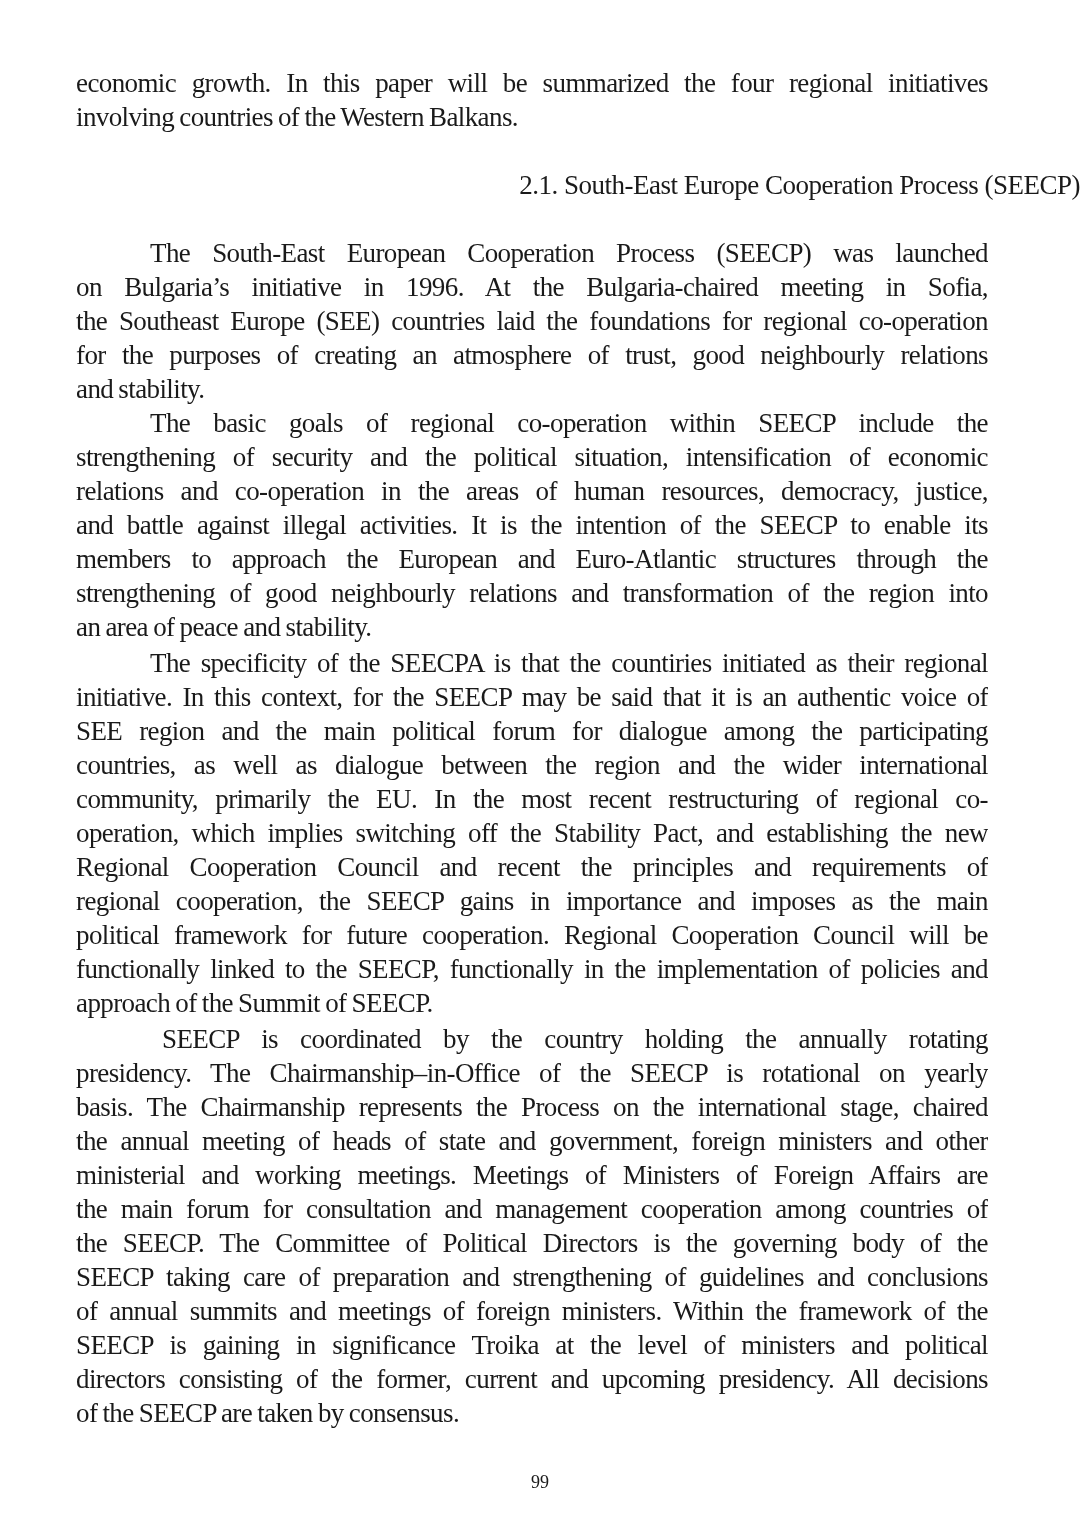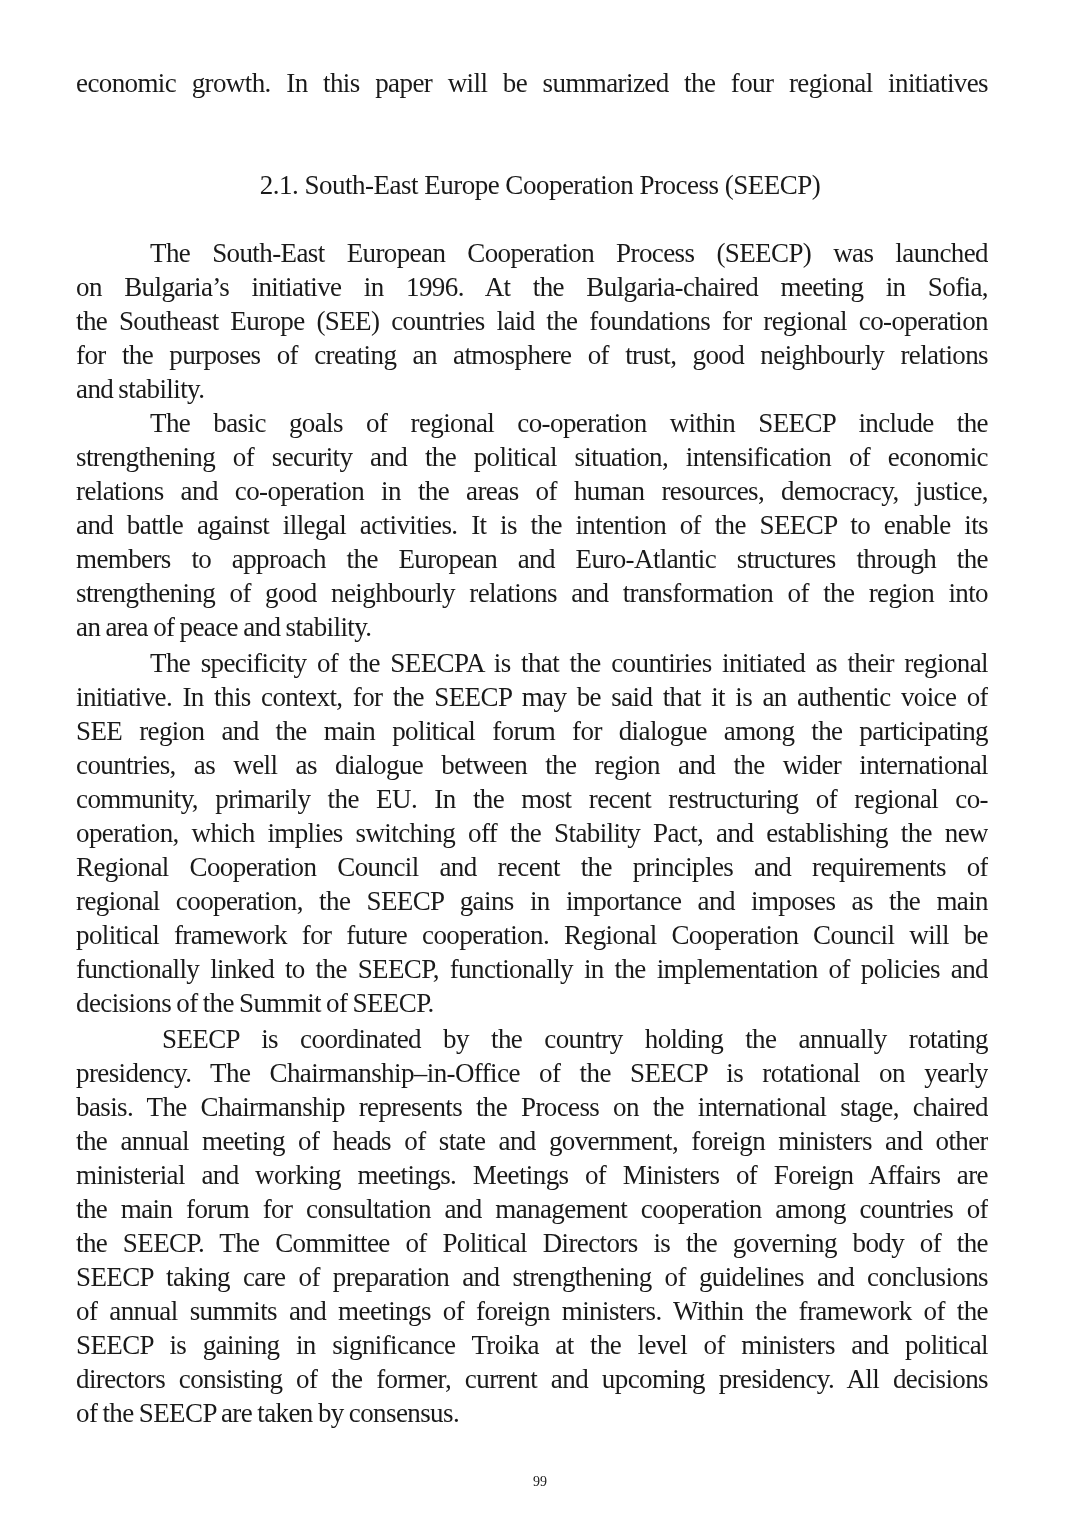--- a/index.html
+++ b/index.html
@@ -12,34 +12,35 @@
   .line {
     position: absolute; left: 76px; width: 912px; height: 34px;
     font-size: 27px; line-height: 34px; white-space: nowrap;
     text-align: justify; text-align-last: justify;
     letter-spacing: -0.6px; word-spacing: -1px;
   }
   .line.last { text-align-last: left; }
   .line.indent { padding-left: 74px; width: 838px; }
   .heading {
     position: absolute; left: 0; width: 1080px; top: 168px;
-    font-size: 27px; line-height: 34px; text-align: center; white-space: nowrap;
+    font-size: 27px; line-height: 34px; text-align: right; white-space: nowrap;
     letter-spacing: -0.5px;
   }
   .pagenum {
     position: absolute; left: 0; width: 1080px; top: 1468px;
-    font-size: 14px; line-height: 28px; text-align: center;
+    font-size: 18px; line-height: 28px; text-align: center;
   }
 </style>
 </head>
 <body>
 
 <div class="page">
 
   <div class="line" style="top: 66px; white-space: normal; overflow: hidden;">economic growth. In this paper will be summarized the four regional initiatives</div>
+  <div class="line last" style="top: 100px; white-space: normal; overflow: hidden;">involving countries of the Western Balkans.</div>
 
   <div class="heading">2.1. South-East Europe Cooperation Process (SEECP)</div>
 
   <div>
     <div class="line indent" style="top: 236px; white-space: normal; overflow: hidden;">The South-East European Cooperation Process (SEECP) was launched</div>
     <div class="line" style="top: 270px; white-space: normal; overflow: hidden;">on Bulgaria’s initiative in 1996. At the Bulgaria-chaired meeting in Sofia,</div>
     <div class="line" style="top: 304px; white-space: normal; overflow: hidden;">the Southeast Europe (SEE) countries laid the foundations for regional co-operation</div>
     <div class="line" style="top: 338px; white-space: normal; overflow: hidden;">for the purposes of creating an atmosphere of trust, good neighbourly relations</div>
     <div class="line last" style="top: 372px; white-space: normal; overflow: hidden;">and stability.</div>
   </div>
@@ -58,21 +59,21 @@
     <div class="line indent" style="top: 646px; white-space: normal; overflow: hidden;">The specificity of the SEECPA is that the countiries initiated as their regional</div>
     <div class="line" style="top: 680px; white-space: normal; overflow: hidden;">initiative. In this context, for the SEECP may be said that it is an authentic voice of</div>
     <div class="line" style="top: 714px; white-space: normal; overflow: hidden;">SEE region and the main political forum for dialogue among the participating</div>
     <div class="line" style="top: 748px; white-space: normal; overflow: hidden;">countries, as well as dialogue between the region and the wider international</div>
     <div class="line" style="top: 782px; white-space: normal; overflow: hidden;">community, primarily the EU. In the most recent restructuring of regional co-</div>
     <div class="line" style="top: 816px; white-space: normal; overflow: hidden;">operation, which implies switching off the Stability Pact, and establishing the new</div>
     <div class="line" style="top: 850px; white-space: normal; overflow: hidden;">Regional Cooperation Council and recent the principles and requirements of</div>
     <div class="line" style="top: 884px; white-space: normal; overflow: hidden;">regional cooperation, the SEECP gains in importance and imposes as the main</div>
     <div class="line" style="top: 918px; white-space: normal; overflow: hidden;">political framework for future cooperation. Regional Cooperation Council will be</div>
     <div class="line" style="top: 952px; white-space: normal; overflow: hidden;">functionally linked to the SEECP, functionally in the implementation of policies and</div>
-    <div class="line last" style="top: 986px; white-space: normal; overflow: hidden;">decisions of the Summit of SEECP.</div>
+    <div class="line last" style="top: 986px; white-space: normal; overflow: hidden;">approach of the Summit of SEECP.</div>
   </div>
 
   <div>
     <div class="line indent" style="top: 1022px; padding-left: 86px; width: 826px; white-space: normal; overflow: hidden;">SEECP is coordinated by the country holding the annually rotating</div>
     <div class="line" style="top: 1056px; white-space: normal; overflow: hidden;">presidency. The Chairmanship–in-Office of the SEECP is rotational on yearly</div>
     <div class="line" style="top: 1090px; white-space: normal; overflow: hidden;">basis. The Chairmanship represents the Process on the international stage, chaired</div>
     <div class="line" style="top: 1124px; white-space: normal; overflow: hidden;">the annual meeting of heads of state and government, foreign ministers and other</div>
     <div class="line" style="top: 1158px; white-space: normal; overflow: hidden;">ministerial and working meetings. Meetings of Ministers of Foreign Affairs are</div>
     <div class="line" style="top: 1192px; white-space: normal; overflow: hidden;">the main forum for consultation and management cooperation among countries of</div>
     <div class="line" style="top: 1226px; white-space: normal; overflow: hidden;">the SEECP. The Committee of Political Directors is the governing body of the</div>

